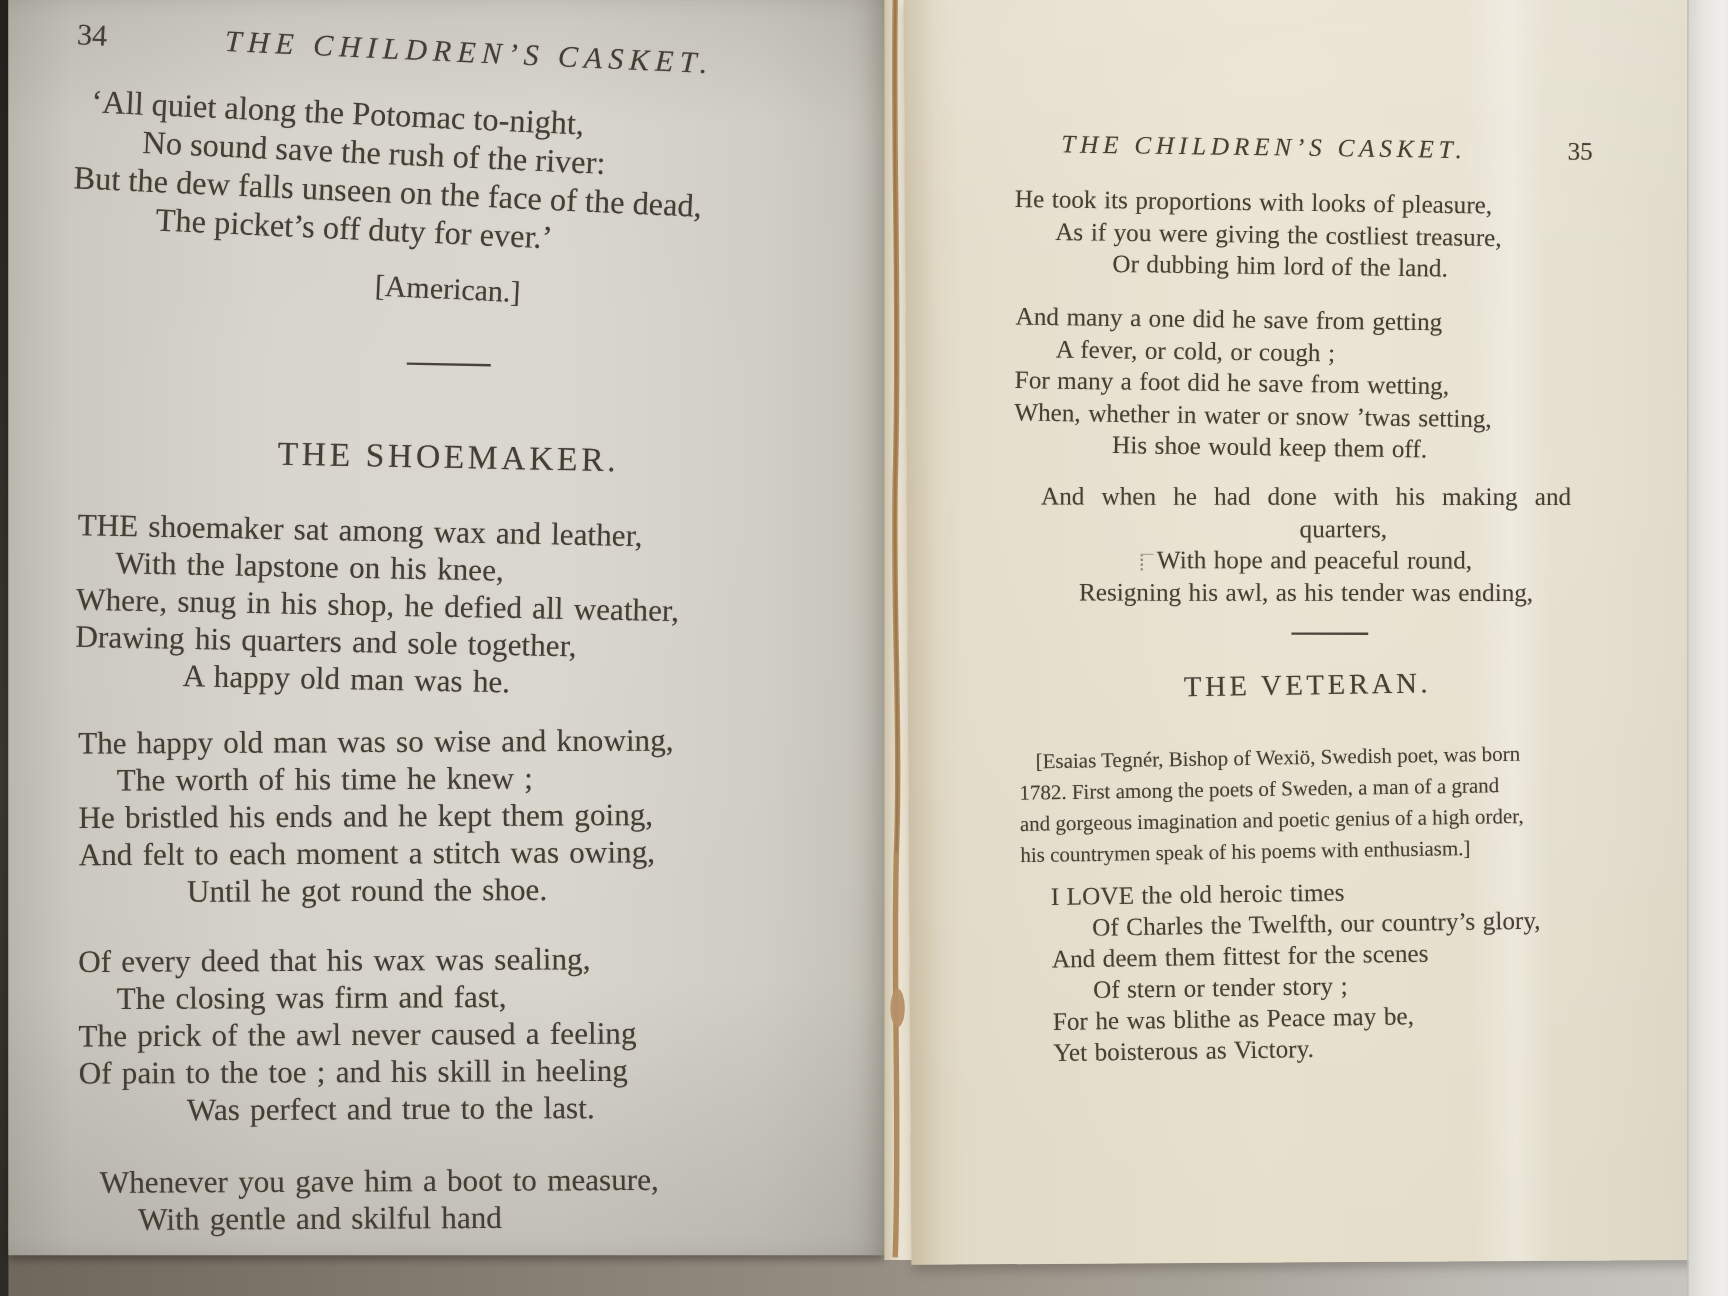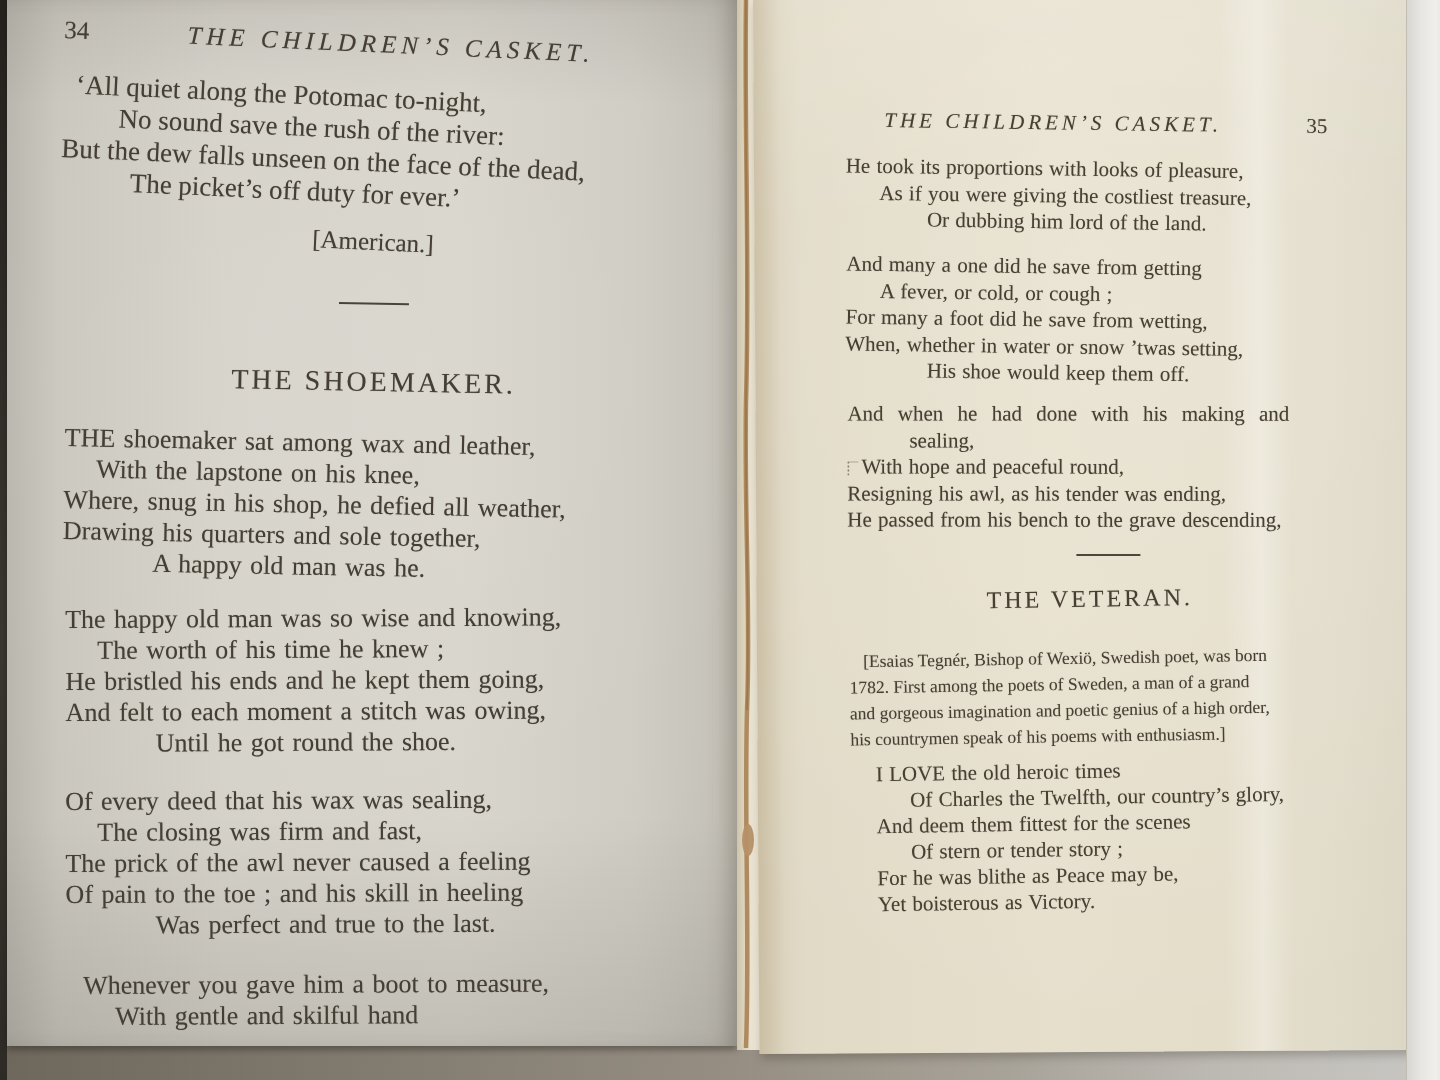--- a/index.html
+++ b/index.html
@@ -63,21 +63,21 @@
   .fold{position:absolute;right:118px;top:0;width:70px;height:100%;
     background:linear-gradient(to right,transparent,rgba(255,255,252,.30) 55%,transparent);}
   .rp-content{position:absolute;left:92px;top:0;width:482px;color:#483f33;
     text-shadow:0 0 1px rgba(66,56,44,.32);}
   .rp-header{display:flex;align-items:baseline;margin-top:100px;}
   .rp-title{flex:1;text-align:center;font-style:italic;letter-spacing:4px;font-size:21px;white-space:nowrap;}
   .rp-num{width:66px;text-align:right;font-size:21px;padding-top:8px;}
   .rs{line-height:26.5px;font-size:21px;word-spacing:1px;}
   .rsA{margin-top:20px;}
   .rsB{margin-top:18px;}
-  .rsC{margin-top:18px;}
+  .rsC{margin-top:18px;text-align:center;}
   .j1{margin-left:34px}.j2{margin-left:82px}.jm{margin-left:62px}
   .wide{word-spacing:9px;}
   .attr-g{width:432px;text-align:right;font-style:italic;font-size:21px;margin-top:1px;letter-spacing:1px;}
   .rule2{width:64px;height:2px;background:#4c463c;margin:22px 0 0 228px;}
   .poem-title2{margin-top:32px;text-align:center;font-size:24px;letter-spacing:3px;white-space:nowrap;}
   .note{margin-top:32px;font-size:17.5px;line-height:26px;}
   .note .line:first-child{margin-left:14px;}
   .rsD{margin-top:9px;margin-left:26px;line-height:26px;font-size:21px;}
   .smudge{display:inline-block;width:9px;height:13px;margin-right:3px;vertical-align:-2px;
     border-left:2px dotted rgba(70,60,48,.6);border-top:1px solid rgba(70,60,48,.35);}
@@ -171,24 +171,23 @@
       <div class="rs rsB rr1">
         <div class="line">And many a one did he save from getting</div>
         <div class="line j1">A fever, or cold, or cough ;</div>
         <div class="line">For many a foot did he save from wetting,</div>
         <div class="line">When, whether in water or snow ’twas setting,</div>
         <div class="line j2">His shoe would keep them off.</div>
       </div>
 
       <div class="rs rsC rr2">
         <div class="line wide">And when he had done with his making and</div>
-        <div class="line jm">sealing,</div>
+        <div class="line jm">quarters,</div>
         <div class="line"><span class="smudge"></span><span>With hope and peaceful round,</span></div>
         <div class="line">Resigning his awl, as his tender was ending,</div>
-        <div class="line">He passed from his bench to the grave descending,</div>
       </div>
 
 
       <div class="rule2 rr2"></div>
 
       <div class="poem-title2 rr3">THE VETERAN.</div>
 
       <div class="note rr3">
         <div class="line">[Esaias Tegnér, Bishop of Wexiö, Swedish poet, was born</div>
         <div class="line">1782.   First among the poets of Sweden, a man of a grand</div>

